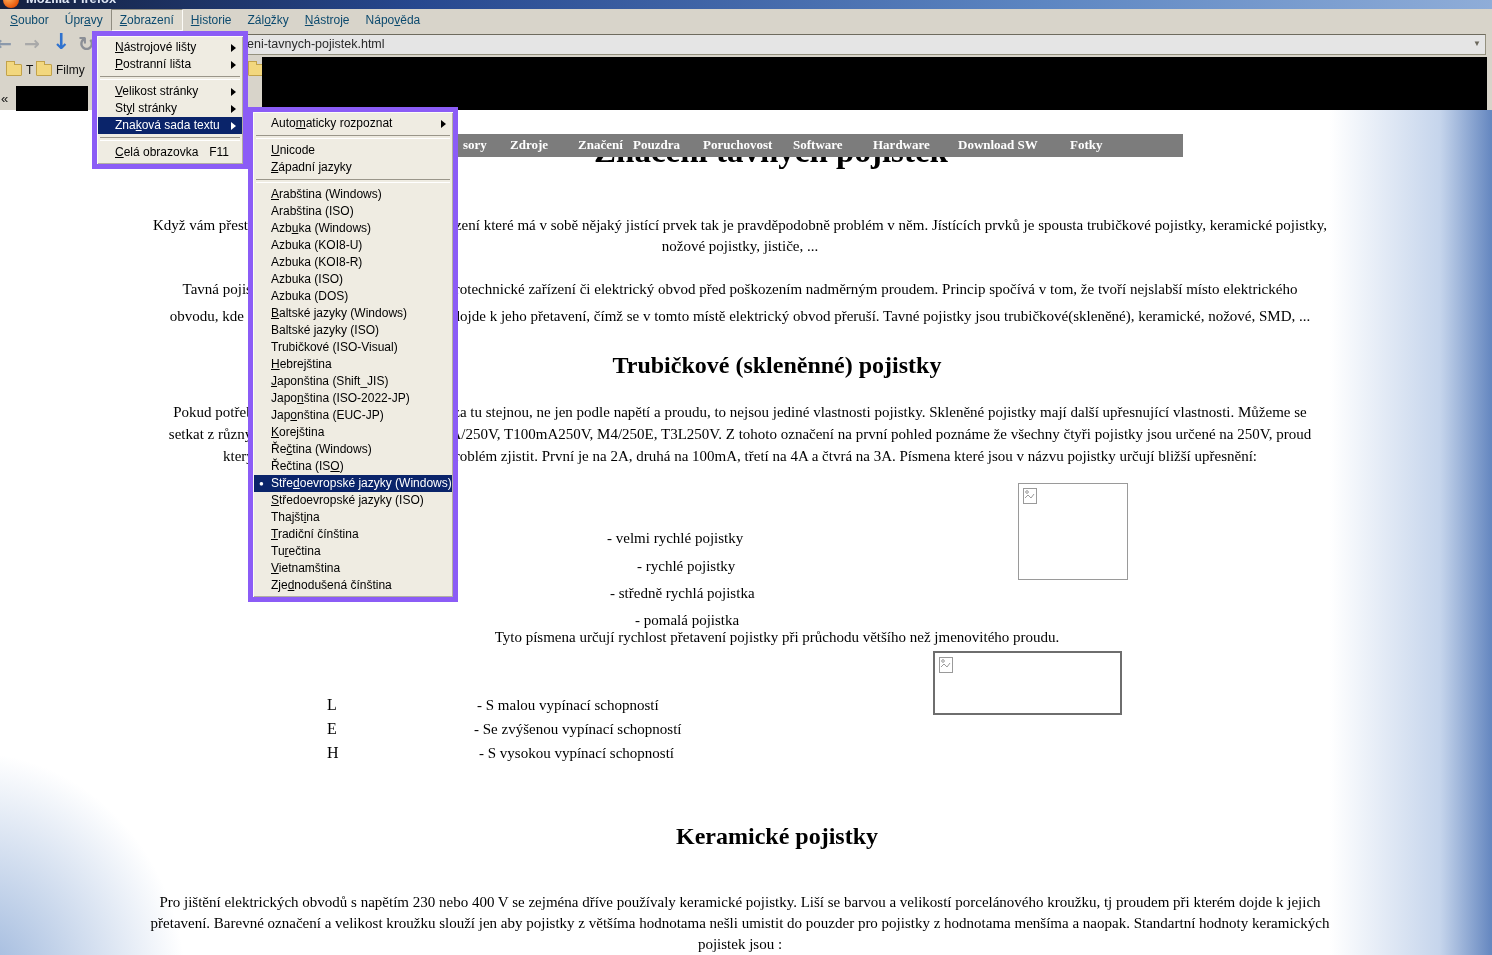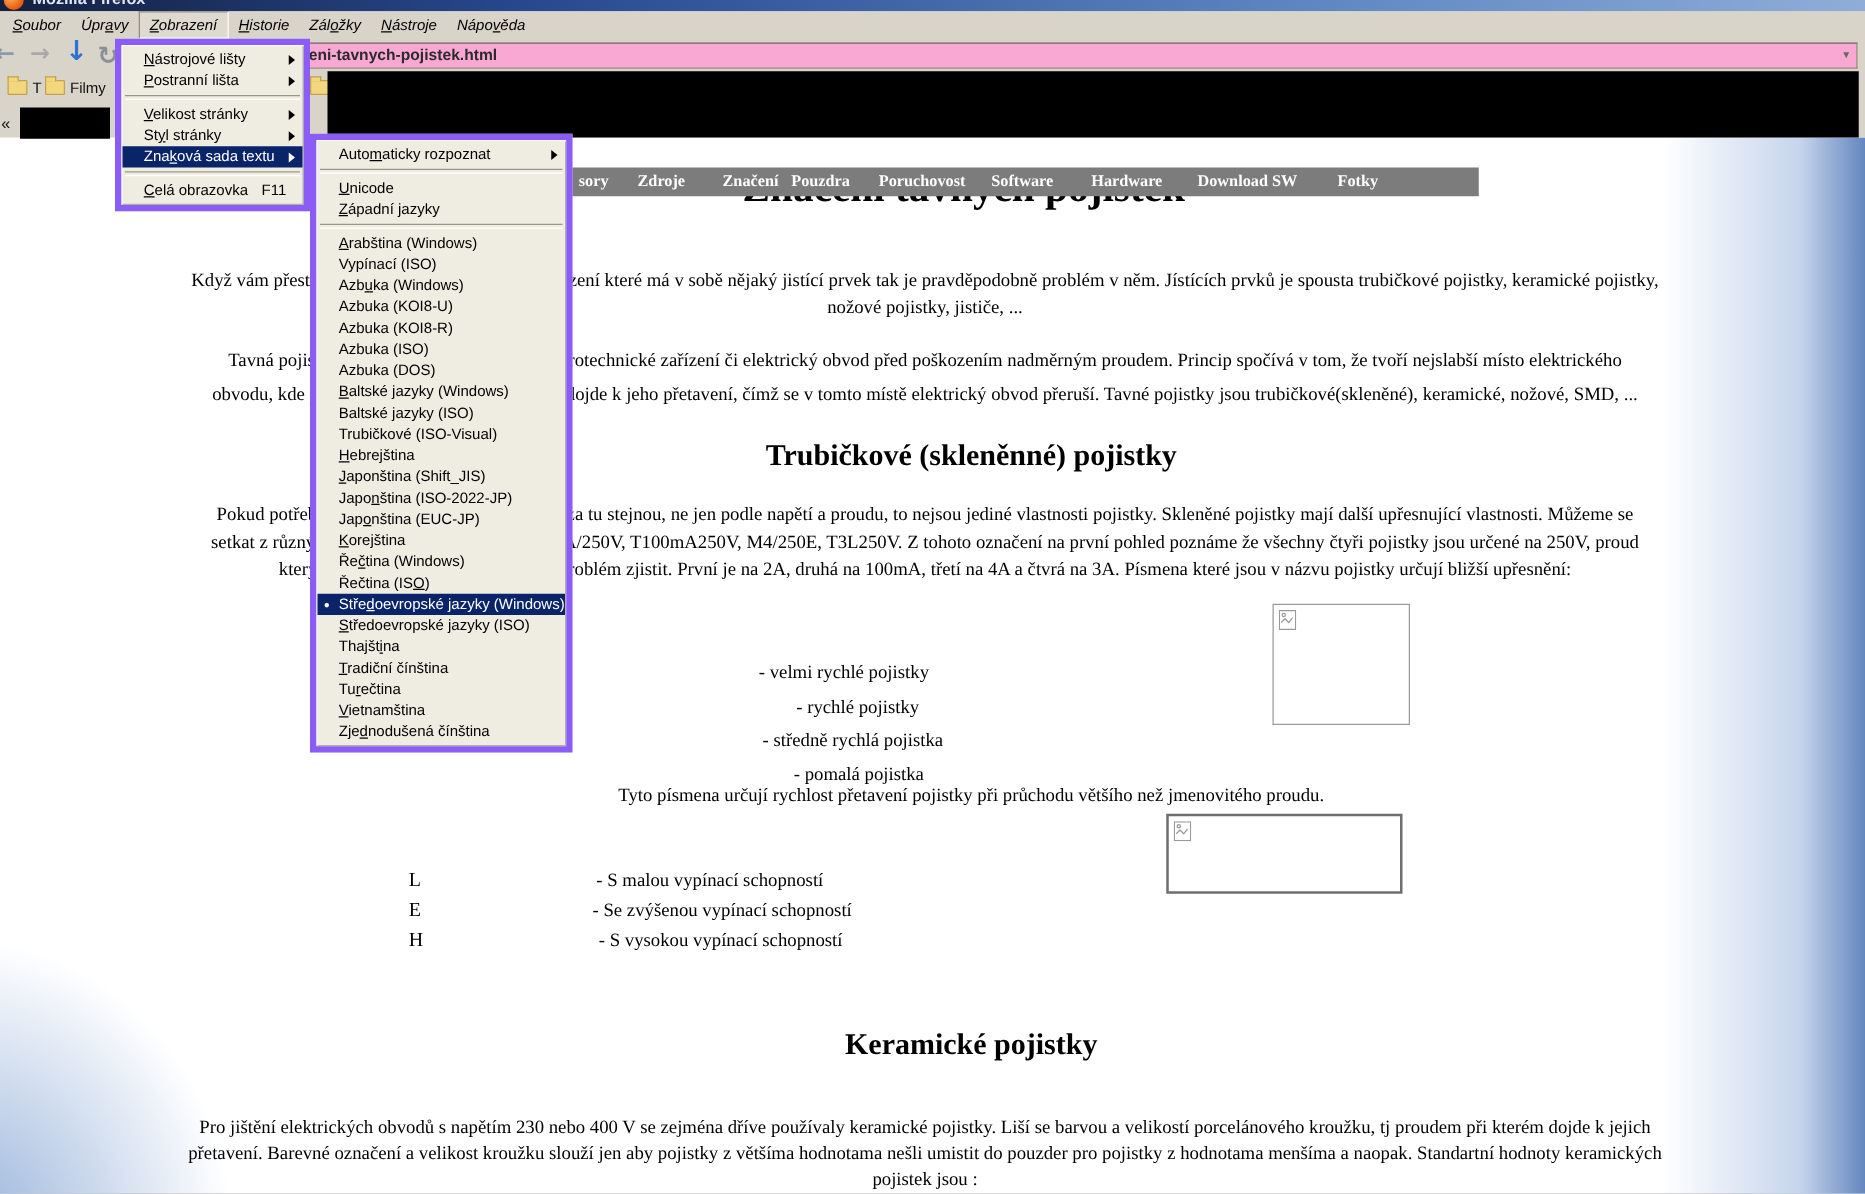--- a/index.html
+++ b/index.html
@@ -6,31 +6,31 @@
   .screen{position:relative;width:1492px;height:955px;overflow:hidden;background:#fff;
           font-family:"Liberation Sans",sans-serif;}
   
   .chrome{position:absolute;left:0;top:0;width:1492px;height:110px;background:#d8d4ca;}
   .titlebar{position:absolute;left:0;top:0;width:1492px;height:9px;overflow:hidden;
             background:linear-gradient(90deg,#14203f 0%,#27488f 28%,#5d86c2 70%,#8fadd8 100%);}
   .fxlogo{position:absolute;left:3px;top:-8px;width:16px;height:16px;border-radius:50%;
           background:radial-gradient(circle at 35% 35%,#ffb25e,#e8590c 70%);}
   .title-text{position:absolute;left:26px;top:-9px;color:#dfe7f5;font-weight:bold;font-size:13px;}
   .menubar{position:absolute;left:0;top:9px;width:1492px;height:30px;background:#d8d4ca;
-           border-bottom:1px solid #c2beb2;font-size:12px;color:#000000;padding-left:2px;box-sizing:border-box;font-style:italic;}
+           border-bottom:1px solid #c2beb2;font-size:12px;color:#0c4a6e;padding-left:2px;box-sizing:border-box;}
   .menubar .mitem{display:inline-block;height:18px;line-height:18px;padding:1px 8px;position:relative;}
   .menubar .mitem.open{border:1px solid;border-color:#8f8c80 #fcfbf7 #fcfbf7 #8f8c80;background:#dedacf;}
   .toolbar{position:absolute;left:0;top:31px;width:1492px;height:26px;background:#d8d4ca;}
   .tbicon{position:absolute;top:1px;font-size:19px;font-weight:bold;font-family:"DejaVu Sans",sans-serif;}
   .tb-back{left:-4px;color:#8b99ab;}
   .tb-fwd{left:24px;color:#a9a9a9;}
   .tb-down{left:52px;color:#2f72cf;font-size:22px;top:-2px;}
   .tb-reload{left:78px;color:#8b8f96;font-size:20px;}
-  .urlfield{position:absolute;left:114px;top:3px;width:1370px;height:19px;background:#f9a8d4;
-            border:1px solid #94917f;border-top-color:#6e6b5e;font-weight:bold;}
+  .urlfield{position:absolute;left:114px;top:3px;width:1370px;height:19px;background:#e5e5e5;
+            border:1px solid #94917f;border-top-color:#6e6b5e;}
   .urltext{position:absolute;left:132px;top:2px;font-size:12.5px;color:#2b2b2b;white-space:nowrap;}
   .urlarrow{position:absolute;right:4px;top:4px;font-size:8px;color:#6a675c;}
   .bookmarks{position:absolute;left:0;top:57px;width:1492px;height:27px;background:#d8d4ca;font-size:12px;}
   .bmitem{position:absolute;top:5px;height:16px;line-height:16px;padding-left:20px;color:#111;}
   .folder{position:absolute;left:0;top:2px;width:14px;height:10px;background:#f2d77e;
           border:1px solid #c2a24a;border-radius:1px;}
   .folder:before{content:"";position:absolute;left:-1px;top:-4px;width:7px;height:3px;
           background:#f2d77e;border:1px solid #c2a24a;border-bottom:none;}
   .chev{position:absolute;left:1px;top:91px;font-size:13px;color:#111;}
   
@@ -184,21 +184,21 @@
       <div class="msep"></div>
       <div class="mitem"><span><u>C</u>elá obrazovka</span><span class="mshortcut">F11</span></div>
     </div>
   <div class="menu charsetmenu">
       <div class="mitem"><span>Auto<u>m</u>aticky rozpoznat</span><span class="marrow"></span></div>
       <div class="msep"></div>
       <div class="mitem"><span><u>U</u>nicode</span></div>
       <div class="mitem"><span><u>Z</u>ápadní jazyky</span></div>
       <div class="msep"></div>
       <div class="mitem"><span><u>A</u>rabština (Windows)</span></div>
-      <div class="mitem"><span>Vypínací (ISO)</span></div>
+      <div class="mitem"><span>Arabština (ISO)</span></div>
       <div class="mitem"><span>Azb<u>u</u>ka (Windows)</span></div>
       <div class="mitem"><span>Azbuka (KOI8-U)</span></div>
       <div class="mitem"><span>Azbuka (KOI8-R)</span></div>
       <div class="mitem"><span>Azbuka (ISO)</span></div>
       <div class="mitem"><span>Azbuka (DOS)</span></div>
       <div class="mitem"><span><u>B</u>altské jazyky (Windows)</span></div>
       <div class="mitem"><span>Baltské jazyky (ISO)</span></div>
       <div class="mitem"><span>Trubičkové (ISO-Visual)</span></div>
       <div class="mitem"><span><u>H</u>ebrejština</span></div>
       <div class="mitem"><span><u>J</u>aponština (Shift_JIS)</span></div>

